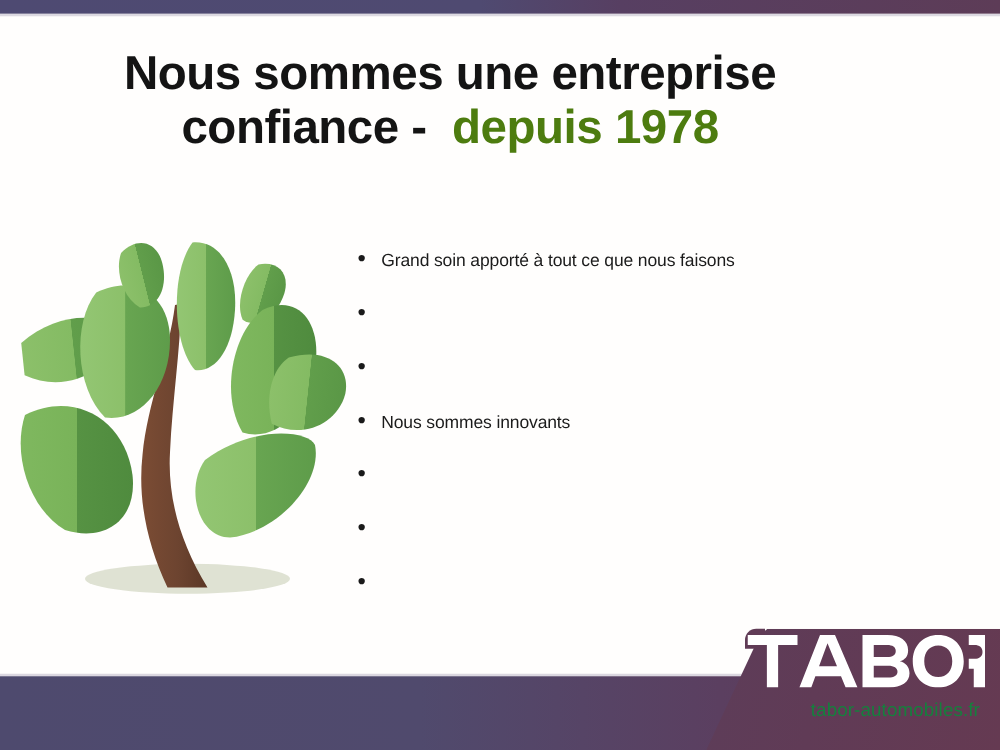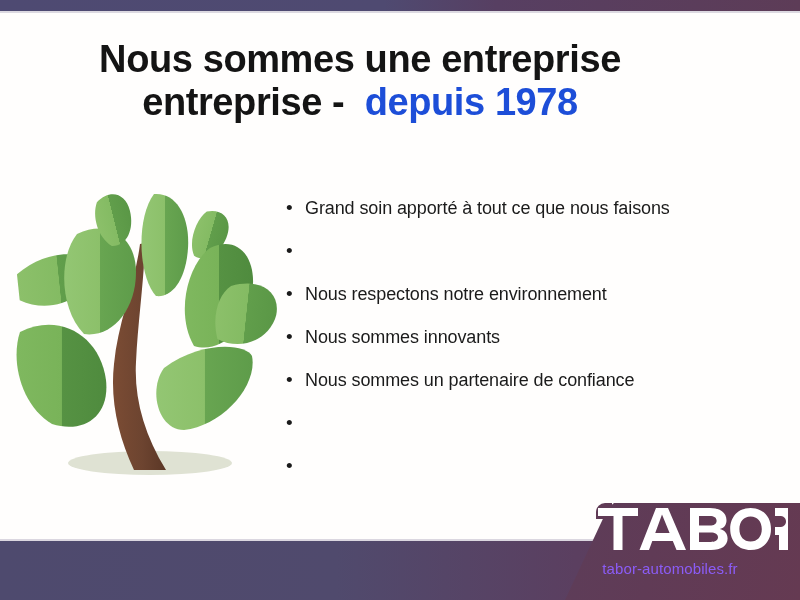--- a/index.html
+++ b/index.html
@@ -36,21 +36,21 @@
     width:720px;
     text-align:center;
     line-height:1.14;
     font-weight:700;
     font-size:38px;
     letter-spacing:-.4px;
     color:#141414;
     padding:0 40px;
   }
   #headline .line { display:block; white-space:nowrap; }
-  #headline .accent { color:#1d4ed8; }
+  #headline .accent { color:#4d7c0f; }
 
   
   #bullet-list {
     position:absolute;
     left:286px; top:193px;
     width:500px;
   }
   .bullet-row {
     display:flex;
     align-items:flex-start;
@@ -59,21 +59,21 @@
   .bullet-dot {
     flex:0 0 auto;
     width:19px;
     font-size:19px;
     line-height:30px;
     color:#1a1a1a;
     text-align:left;
   }
   .bullet-text {
     flex:1 1 auto;
-    font-size:18px;
+    font-size:14px;
     line-height:30px;
     color:#1b1b1b;
     white-space:nowrap;
     letter-spacing:-.1px;
   }
 
   
   #tree-illustration {
     position:absolute;
     left:14px; top:186px;
@@ -111,39 +111,39 @@
 
   #logo-wordmark {
     position:absolute;
     left:598px; top:508px;
     width:190px; height:42px;
   }
   #logo-url {
     position:absolute;
     left:556px; top:560px;
     width:238px;
-    text-align:center;
+    text-align:right;
     padding-right:10px;
     font-size:15px;
     letter-spacing:.1px;
-    color:#8b5cf6;
+    color:#15803d;
     white-space:nowrap;
   }
 </style>
 </head>
 <body>
 
 <div id="slide">
 
   <div id="top-bar"></div>
   <div id="top-bar-hairline"></div>
 
   <h1 id="headline">
     <span class="line">Nous sommes une entreprise</span>
-    <span class="line"><span>entreprise -</span>&nbsp;&nbsp;<span class="accent">depuis 1978</span></span>
+    <span class="line"><span>confiance -</span>&nbsp;&nbsp;<span class="accent">depuis 1978</span></span>
   </h1>
 
   <div id="tree-illustration">
     <svg width="266" height="300" viewBox="0 0 266 300" xmlns="http://www.w3.org/2000/svg">
       <defs>
         <linearGradient id="lfA" x1="0" y1="0" x2="1" y2="0">
           <stop offset="0%" stop-color="#8cc06a"></stop>
             <stop offset="50%" stop-color="#84bb63"></stop>
           <stop offset="50.5%" stop-color="#619e4b"></stop>
             <stop offset="100%" stop-color="#5a9746"></stop>
@@ -197,29 +197,27 @@
   <ul id="bullet-list">
     <li class="bullet-row">
       <span class="bullet-dot">•</span>
       <span class="bullet-text">Grand soin apporté à tout ce que nous faisons</span>
     </li>
     <li class="bullet-row">
       <span class="bullet-dot">•</span>
     </li>
     <li class="bullet-row">
       <span class="bullet-dot">•</span>
-      <span class="bullet-text">Nous respectons notre environnement</span>
     </li>
     <li class="bullet-row">
       <span class="bullet-dot">•</span>
       <span class="bullet-text">Nous sommes innovants</span>
     </li>
     <li class="bullet-row">
       <span class="bullet-dot">•</span>
-      <span class="bullet-text">Nous sommes un partenaire de confiance</span>
     </li>
     <li class="bullet-row">
       <span class="bullet-dot">•</span>
     </li>
     <li class="bullet-row">
       <span class="bullet-dot">•</span>
     </li>
   </ul>
 
   <div id="bottom-hairline"></div>

